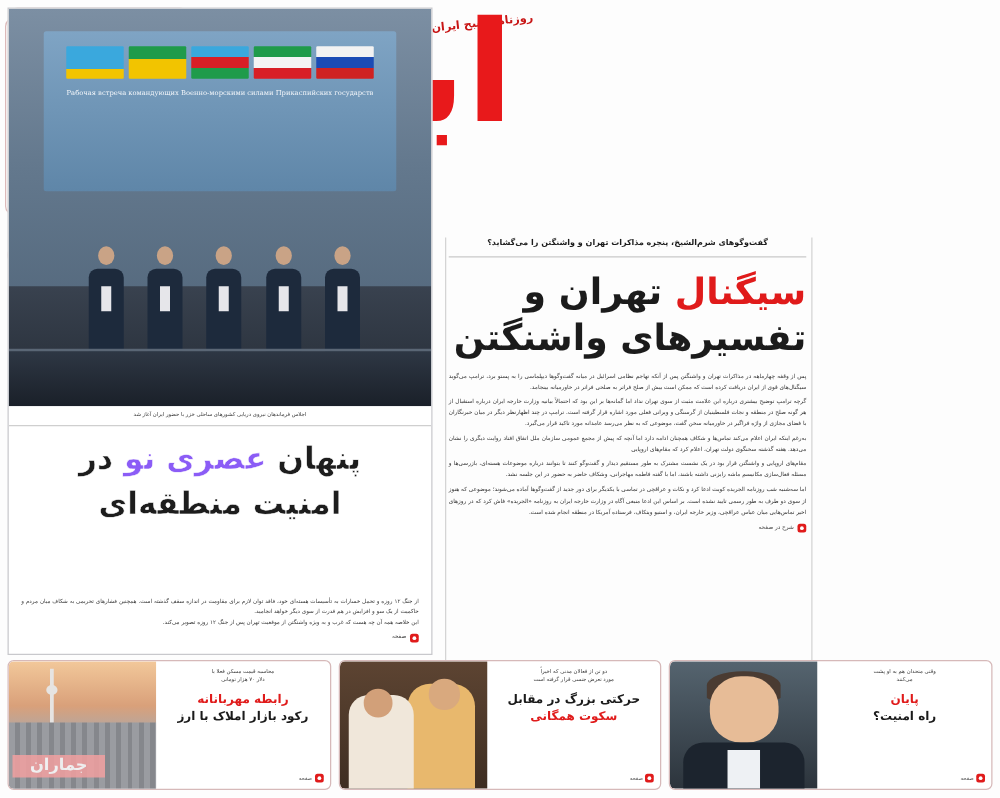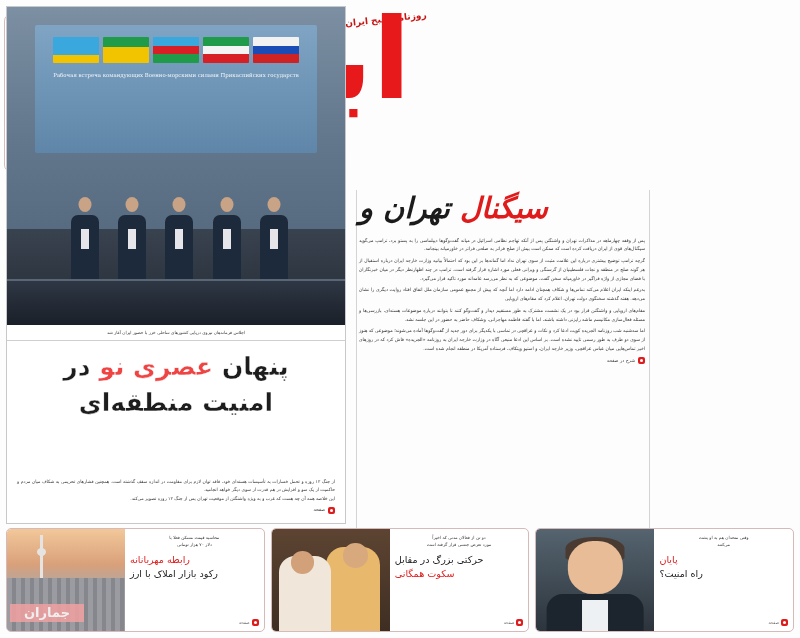--- a/index.html
+++ b/index.html
@@ -263,25 +263,24 @@
   .ma-kicker {
     font-size: 6.4px;
     color: #1c1c1c;
     text-align: center;
     font-weight: bold;
     padding-bottom: 7px;
     border-bottom: 0.8px solid #c9c9c9;
     margin-bottom: 9px;
   }
   .ma-head {
-    text-align: left;
+    text-align: right;
     font-weight: bold;
     line-height: 1.26;
     margin-bottom: 10px;
-    font-style: italic;
   }
   .ma-head .hl1 { font-size: 29px; display: block; color:#1b1b1b; }
   .ma-head .hl1 .red { color:#e01b1b; }
   .ma-head .hl2 { font-size: 29px; display: block; color:#1b1b1b; }
   .ma-body {
     font-size: 4.6px;
     color: #333;
     line-height: 1.95;
     text-align: justify;
   }
@@ -357,21 +356,21 @@
     text-align: center;
   }
   .pp-head .pl {
     display: block;
     font-size: 25px;
     font-weight: bold;
     color: #1d1d1d;
     line-height: 1.45;
     -webkit-text-stroke: 0.4px #fff;
   }
-  .pp-head .pl .red { color: #ef4444; }
+  .pp-head .pl .red { color: #8b5cf6; }
   .pp-body {
     position: absolute;
     bottom: 8px; left: 10px; right: 10px;
     font-size: 4.5px;
     color: #3a3a3a;
     line-height: 1.9;
     text-align: justify;
   }
   .pp-more {
     display:flex; align-items:center; gap:3px;
@@ -411,22 +410,22 @@
     flex-direction: column;
   }
   .card-kicker {
     font-size: 4.3px;
     color: #3a3a3a;
     text-align: center;
     line-height: 1.65;
   }
   .card-head {
     margin-top: 5px;
-    text-align: left;
-    font-weight: normal;
+    text-align: center;
+    font-weight: bold;
     line-height: 1.45;
   }
   .card-head .cl { display:block; font-size: 9.6px; color:#1b1b1b; }
   .card-head .cl.red { color: #e01b1b; }
   .card-ref {
     margin-top: auto;
     margin-bottom: 5px;
     display:flex; align-items:center; gap:2px;
     font-size:4.2px; color:#555;
     justify-content:flex-start;
@@ -584,22 +583,24 @@
     <div class="edit-body">
       <p>«ابهام، فشار و تهدید» مفهوم سیاست راهبردی واشنگتن - اروپا در قبال تهران است. این سیاست در چارچوب رویکردی تحمیل الگوی تسلیم از جریان برکشیده چنین است؛ از راه‌کار نیز در مسیر قرار دارد.</p>
       <p>فشار از بیرون توضیح بیشتری فراتر از این علامت مثبت از سوی تهران نداده است که احتمالاً بیانیه وزارت خارجه ایران درباره استقبال از هر گونه صلح در منطقه و نجات فلسطینیان از گرسنگی و ویرانی فعلی مورد اشاره قرار گرفته است.</p>
       <p>ترامپ در چند اظهارنظر دیگر در میان خبرنگاران با فضای مجازی از واژه فراگیر در خاورمیانه سخن گفت، موضوعی که به نظر می‌رسد عامدانه مورد تاکید قرار می‌گیرد.</p>
       <p>به‌رغم اینکه ایران اعلامی کند تماس‌ها و شکاف همچنان ادامه دارد اما آنچه که پیش از مجمع عمومی سازمان ملل اتفاق افتاد روایت دیگری را نشان می‌دهد. هفته گذشته سخنگوی دولت تهران، اعلام کرد که مقام‌های اروپایی و واشنگتن قرار بود در یک نشست مشترک به طور مستقیم دیدار و گفت‌وگو کنند تا بتوانند درباره موضوعات هسته‌ای بازرسی‌ها و مسئله فعال‌سازی مکانیسم ماشه رایزنی داشته باشند.</p>
       <p>اما سه‌شنبه شب روزنامه الجریده کویت ادعا کرد و نکات و عراقچی در تماسی با یکدیگر برای دور جدید از گفت‌وگوها آماده می‌شوند؛ موضوعی که هنوز از سوی دو طرف به طور رسمی تایید نشده است.</p>
     </div>
   </div>
 
   <div class="main-article">
+    <div class="ma-kicker">گفت‌وگوهای شرم‌الشیخ، پنجره مذاکرات تهران و واشنگتن را می‌گشاید؟</div>
     <div class="ma-head">
       <span class="hl1"><span class="red">سیگنال</span><span> تهران و</span></span>
+      <span class="hl2">تفسیرهای واشنگتن</span>
     </div>
     <div class="ma-body">
       <p>پس از وقفه چهارماهه در مذاکرات تهران و واشنگتن پس از آنکه تهاجم نظامی اسرائیل در میانه گفت‌وگوها دیپلماسی را به پستو برد، ترامپ می‌گوید سیگنال‌های قوی از ایران دریافت کرده است که ممکن است بیش از صلح فراتر به صلحی فراتر در خاورمیانه بینجامد.</p>
       <p>گرچه ترامپ توضیح بیشتری درباره این علامت مثبت از سوی تهران نداد اما گمانه‌ها بر این بود که احتمالاً بیانیه وزارت خارجه ایران درباره استقبال از هر گونه صلح در منطقه و نجات فلسطینیان از گرسنگی و ویرانی فعلی مورد اشاره قرار گرفته است. ترامپ در چند اظهارنظر دیگر در میان خبرنگاران با فضای مجازی از واژه فراگیر در خاورمیانه سخن گفت، موضوعی که به نظر می‌رسد عامدانه مورد تاکید قرار می‌گیرد.</p>
       <p>به‌رغم اینکه ایران اعلام می‌کند تماس‌ها و شکاف همچنان ادامه دارد اما آنچه که پیش از مجمع عمومی سازمان ملل اتفاق افتاد روایت دیگری را نشان می‌دهد. هفته گذشته سخنگوی دولت تهران، اعلام کرد که مقام‌های اروپایی</p>
       <p>مقام‌های اروپایی و واشنگتن قرار بود در یک نشست مشترک به طور مستقیم دیدار و گفت‌وگو کنند تا بتوانند درباره موضوعات هسته‌ای، بازرسی‌ها و مسئله فعال‌سازی مکانیسم ماشه رایزنی داشته باشند، اما با گفته فاطمه مهاجرانی، وشکاف حاضر به حضور در این جلسه نشد.</p>
       <p>اما سه‌شنبه شب روزنامه الجریده کویت ادعا کرد و نکات و عراقچی در تماسی با یکدیگر برای دور جدید از گفت‌وگوها آماده می‌شوند؛ موضوعی که هنوز از سوی دو طرف به طور رسمی تایید نشده است. بر اساس این ادعا منبعی آگاه در وزارت خارجه ایران به روزنامه «الجریده» فاش کرد که در روزهای اخیر تماس‌هایی میان عباس عراقچی، وزیر خارجه ایران، و استیو ویتکاف، فرستاده آمریکا در منطقه انجام شده است.</p>
     </div>
     <div class="ma-more">
       <span class="ref-dot"></span>

